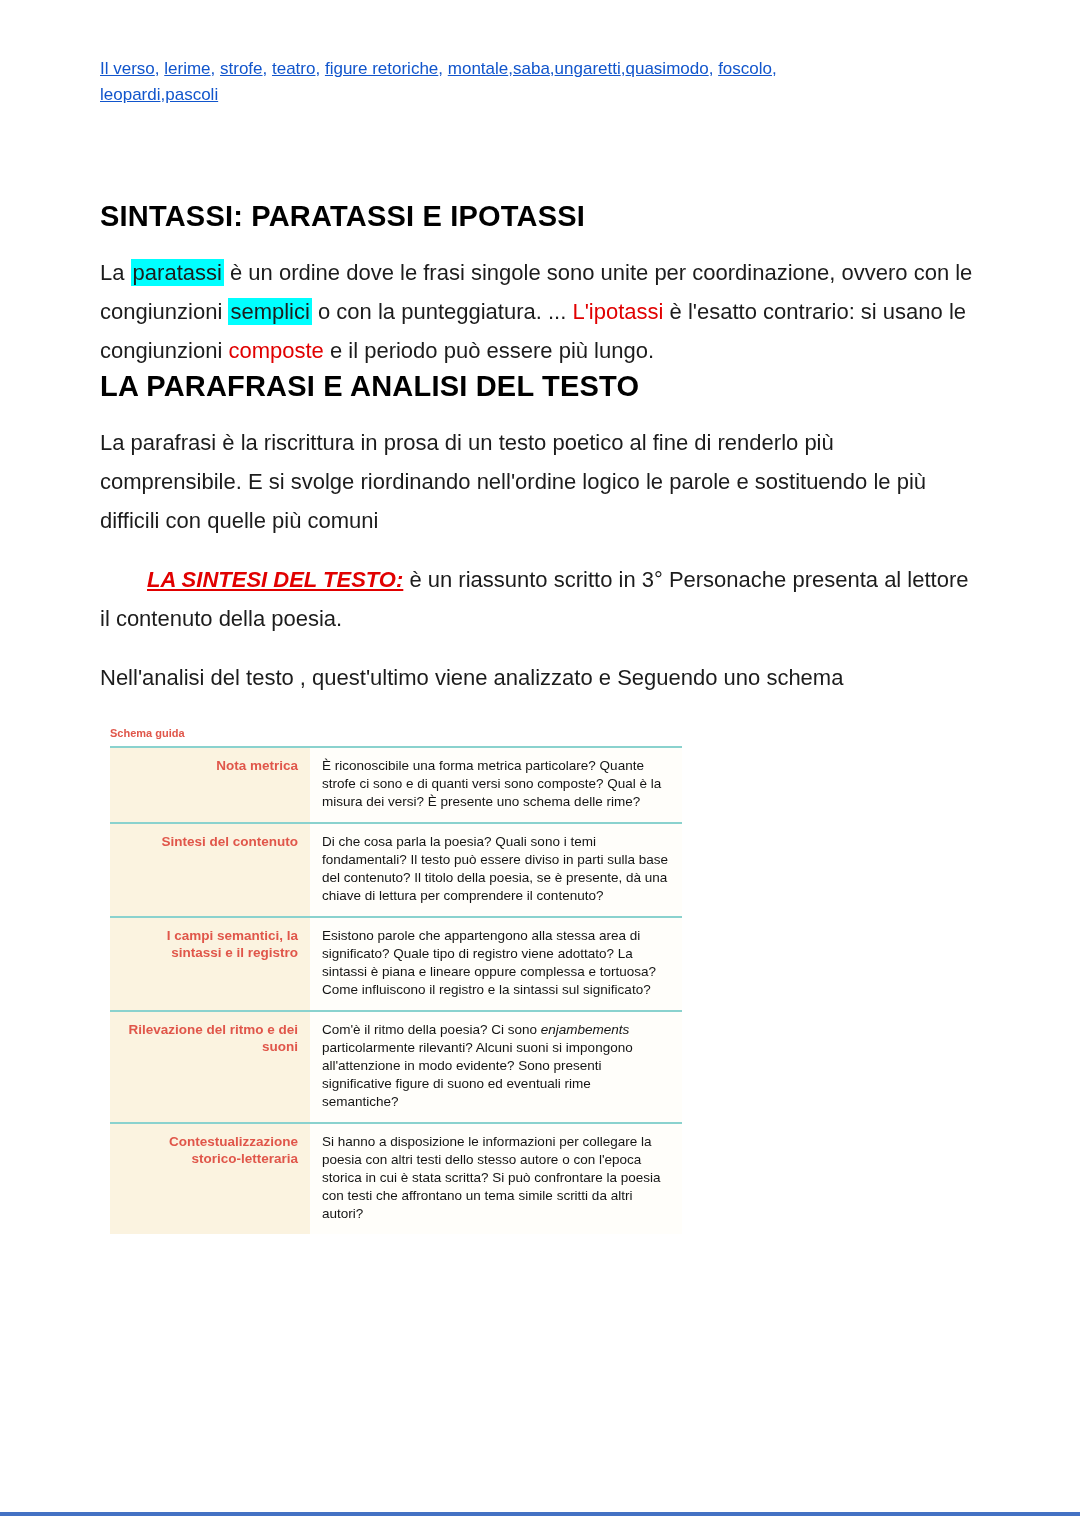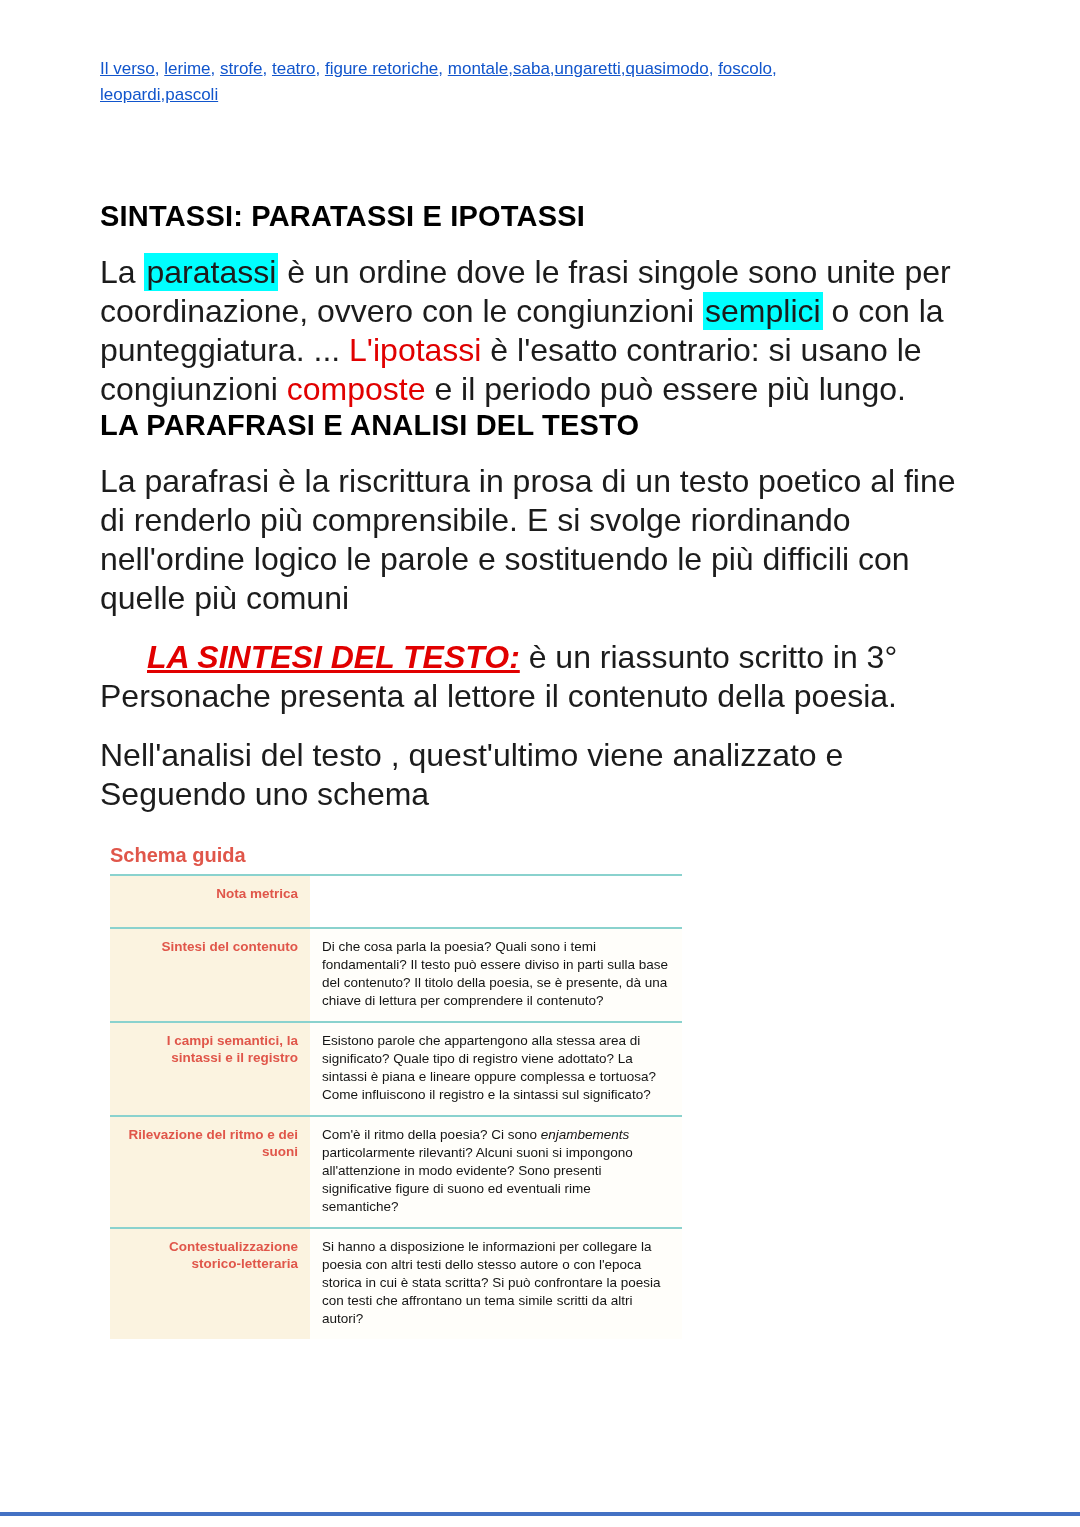--- a/index.html
+++ b/index.html
@@ -26,49 +26,49 @@
   
   .heading {
     font-size: 29px; font-weight: bold; color: #000000;
     letter-spacing: 0.2px;
   }
   .h-sintassi { margin-top: 92px; }
   .h-parafrasi { }
 
   
   .body-p {
-    font-size: 32px; line-height: 39px;
+    font-size: 22px; line-height: 39px;
     color: #1c1c1c;
     max-width: 880px;
     margin-top: 20px;
   }
   .hl-cyan { background: #00ffff; padding: 1px 2px; }
   .red-word { color: #e10000; }
   .sintesi-lead {
     color: #e10000; font-weight: bold; font-style: italic;
     text-decoration: underline;
     margin-left: 47px;
   }
 
   
   .schema { margin-top: 30px; margin-left: 10px; width: 572px; }
   .schema-title {
-    font-size: 20px; font-weight: bold; color: #e0564a;
+    font-size: 11px; font-weight: bold; color: #e0564a;
     margin-bottom: 7px;
   }
   .schema-table { width: 572px; border-top: 2px solid #8ad2ce; }
   .srow { display: flex; border-bottom: 2px solid #8ad2ce; }
   .srow:last-child { border-bottom: none; }
   .cell-label {
     width: 200px; flex: 0 0 200px;
     background: #fbf3e0;
     color: #e0564a; font-weight: bold;
     font-size: 13.5px; line-height: 17px;
     text-align: right;
-    padding: 9px 12px 25px 10px;
+    padding: 9px 12px 6px 10px;
   }
   .cell-text {
     width: 372px; flex: 0 0 372px;
     background: #fffefa;
     color: #141414;
     font-size: 13.5px; line-height: 18px;
     padding: 9px 12px 11px 12px;
   }
   .cell-text .it { font-style: italic; }
 
@@ -99,20 +99,21 @@
 
     <p class="body-p">Nell'analisi del testo , quest'ultimo viene analizzato  e Seguendo uno schema</p>
 
     <div class="schema">
       <div class="schema-title">Schema guida</div>
 
       <div class="schema-table">
 
         <div class="srow">
           <div class="cell-label">Nota metrica</div>
+          <div class="cell-text">È riconoscibile una forma metrica particolare? Quante strofe ci sono e di quanti versi sono composte? Qual è la misura dei versi? È presente uno schema delle rime?</div>
         </div>
 
         <div class="srow">
           <div class="cell-label">Sintesi del contenuto</div>
           <div class="cell-text">Di che cosa parla la poesia? Quali sono i temi fondamentali? Il testo può essere diviso in parti sulla base del contenuto? Il titolo della poesia, se è presente, dà una chiave di lettura per comprendere il contenuto?</div>
         </div>
 
 
         <div class="srow">
           <div class="cell-label">I campi semantici, la sintassi e il registro</div>

